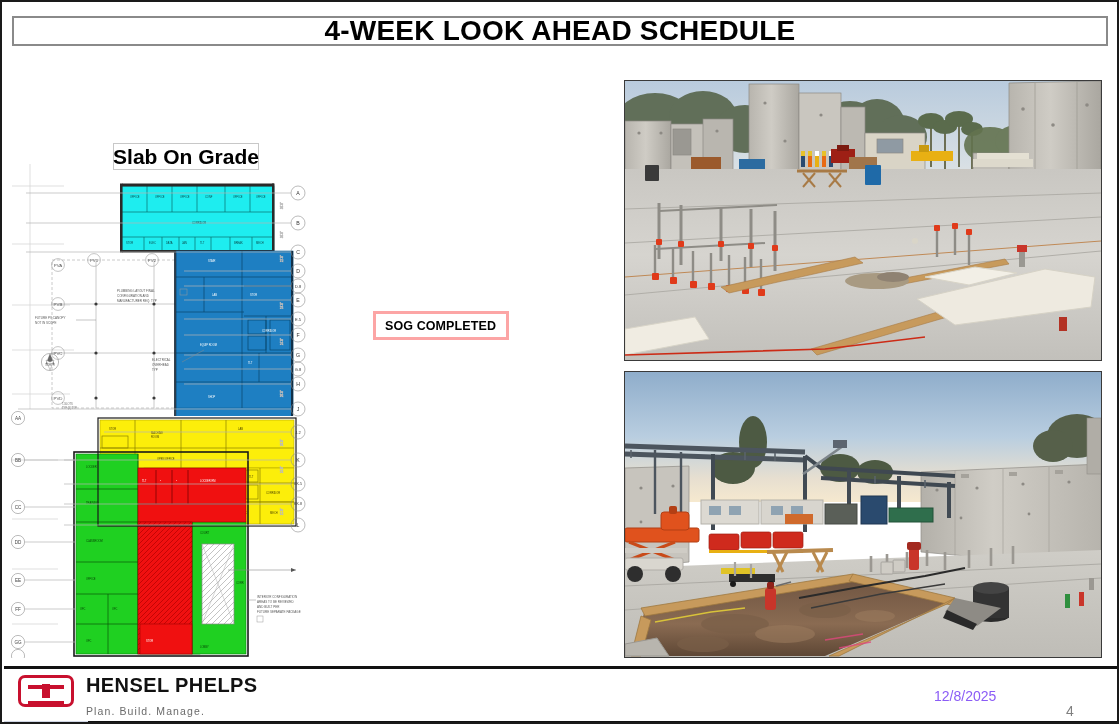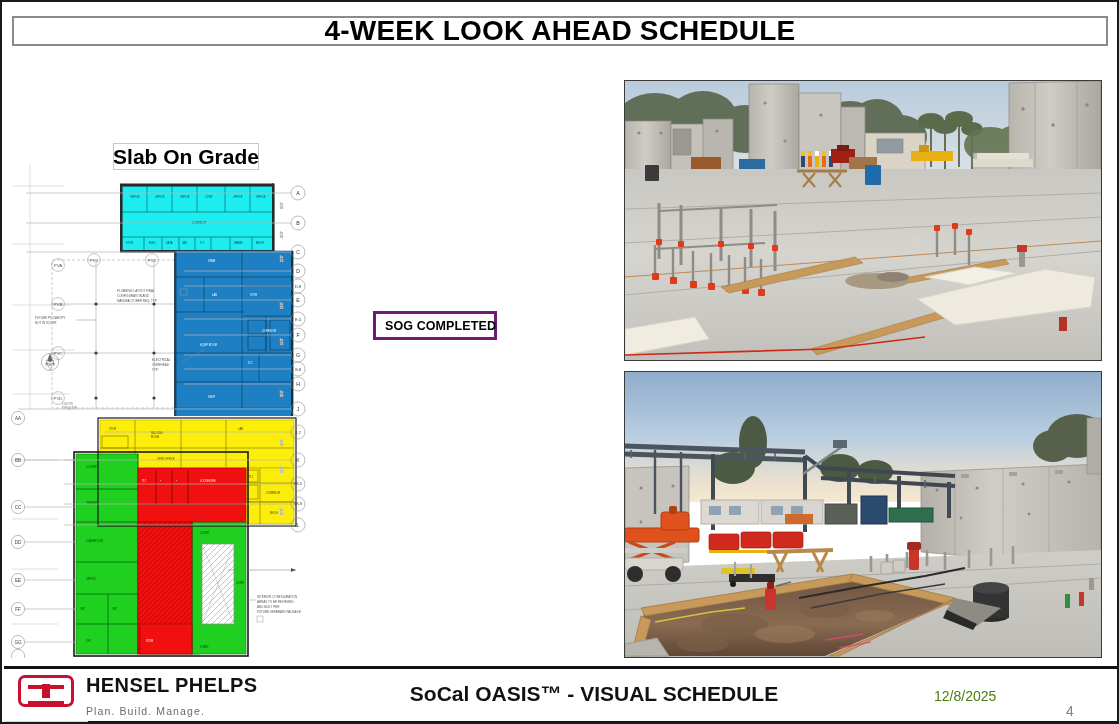--- a/index.html
+++ b/index.html
@@ -49,22 +49,22 @@
     z-index:40;
     text-align:center;
   }
   #sog-label span {
     font-size:21px; font-weight:bold; color:#000; white-space:nowrap;
   }
 
   
   #status-callout {
     position:absolute; left:371px; top:309px;
-    width:124px; height:29px;
-    border:3px solid #701a75;
+    width:136px; height:29px;
+    border:3px solid #fca5a5;
     background:#fff;
     display:flex; align-items:center;
     padding-left:9px;
     z-index:45;
   }
   #status-callout span {
     font-size:12.5px; font-weight:bold; color:#000; white-space:nowrap;
     letter-spacing:0.1px;
   }
 
@@ -118,21 +118,21 @@
     font-size:10.5px; color:#6b6b6b; letter-spacing:1.1px;
     margin-top:10px;
   }
   #footer-subtitle {
     position:absolute; left:330px; top:13px; width:520px;
     font-size:21px; font-weight:bold; color:#111;
     text-align:center; white-space:nowrap;
   }
   #footer-date {
     position:absolute; left:930px; top:19px;
-    font-size:14px; color:#4d7c0f;
+    font-size:14px; color:#8b5cf6;
   }
   #footer-page {
     position:absolute; left:1062px; top:34px;
     font-size:14px; color:#808080;
   }
   #footer-tab {
     position:absolute; left:0px; top:52px; width:84px; height:6px;
     background:#cfd5e4;
   }
 </style>
@@ -1020,18 +1020,17 @@
     <div id="footer-tab"></div>
 
     <div id="logo-block">
       <div id="hp-mark"></div>
       <div id="logo-text">
         <div id="logo-name">HENSEL PHELPS</div>
         <div id="logo-tag">Plan. Build. Manage.</div>
       </div>
     </div>
 
-    <div id="footer-subtitle">SoCal OASIS™ - VISUAL SCHEDULE</div>
     <div id="footer-date">12/8/2025</div>
     <div id="footer-page">4</div>
   </div>
 
 </div>
 
 </body></html>

